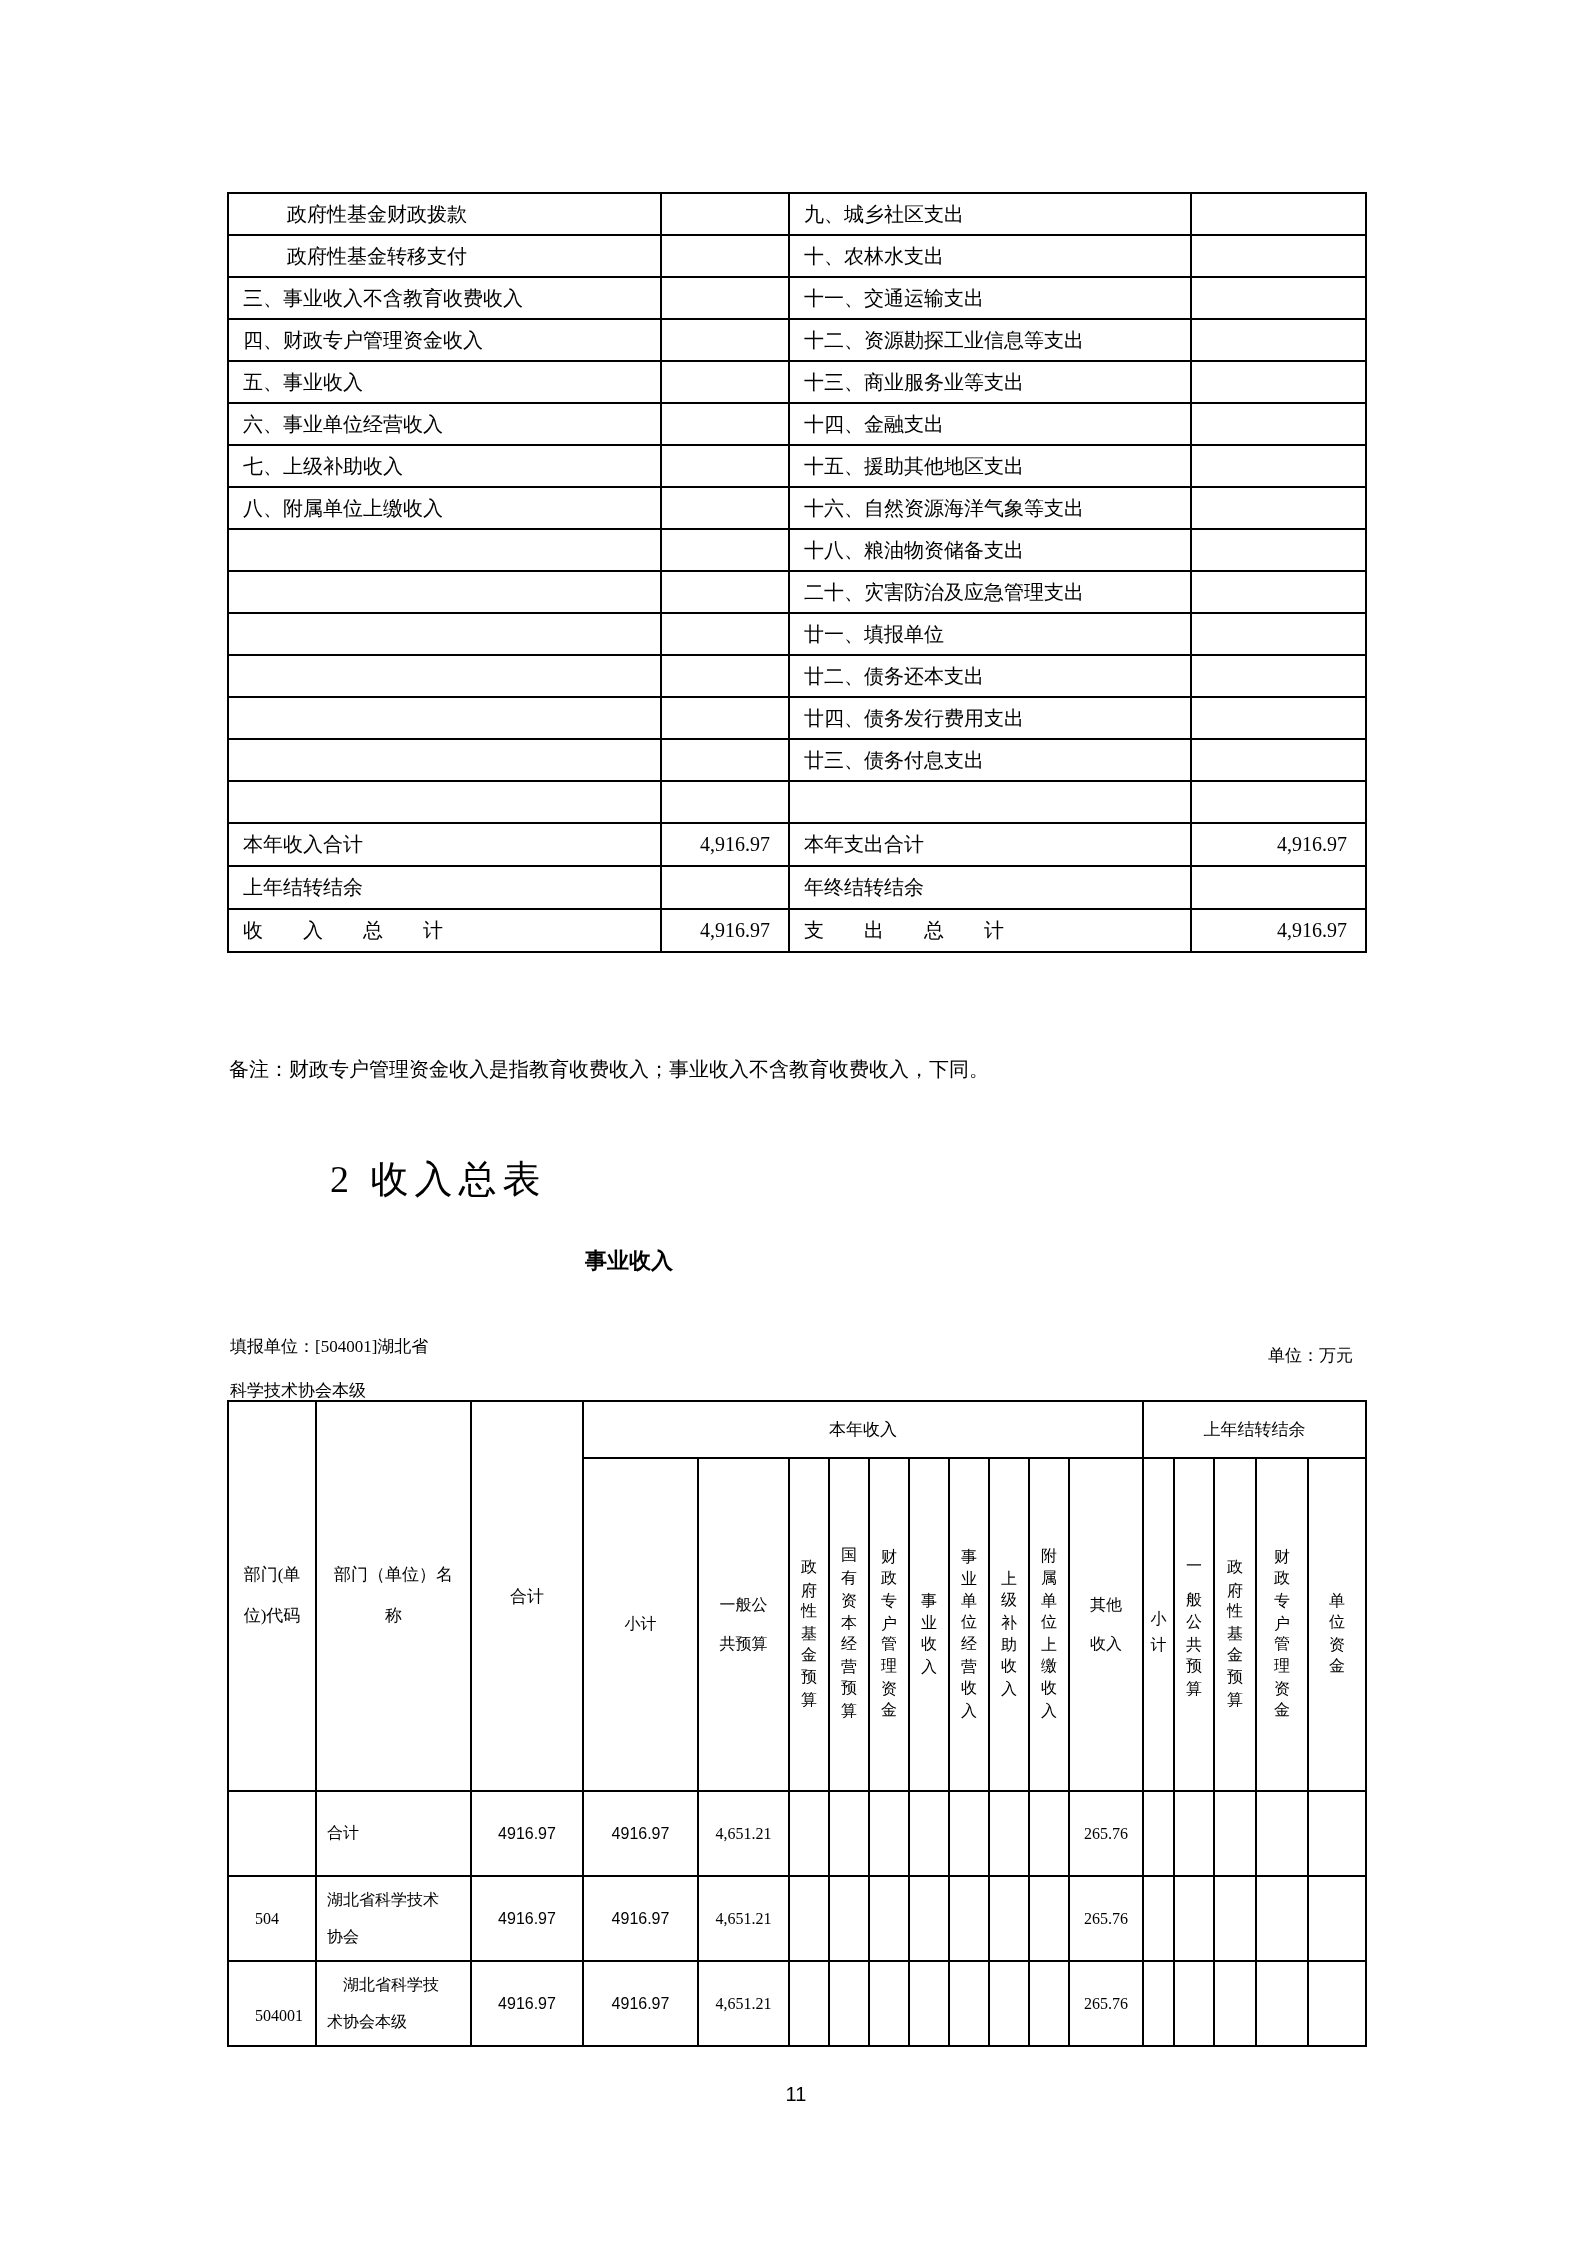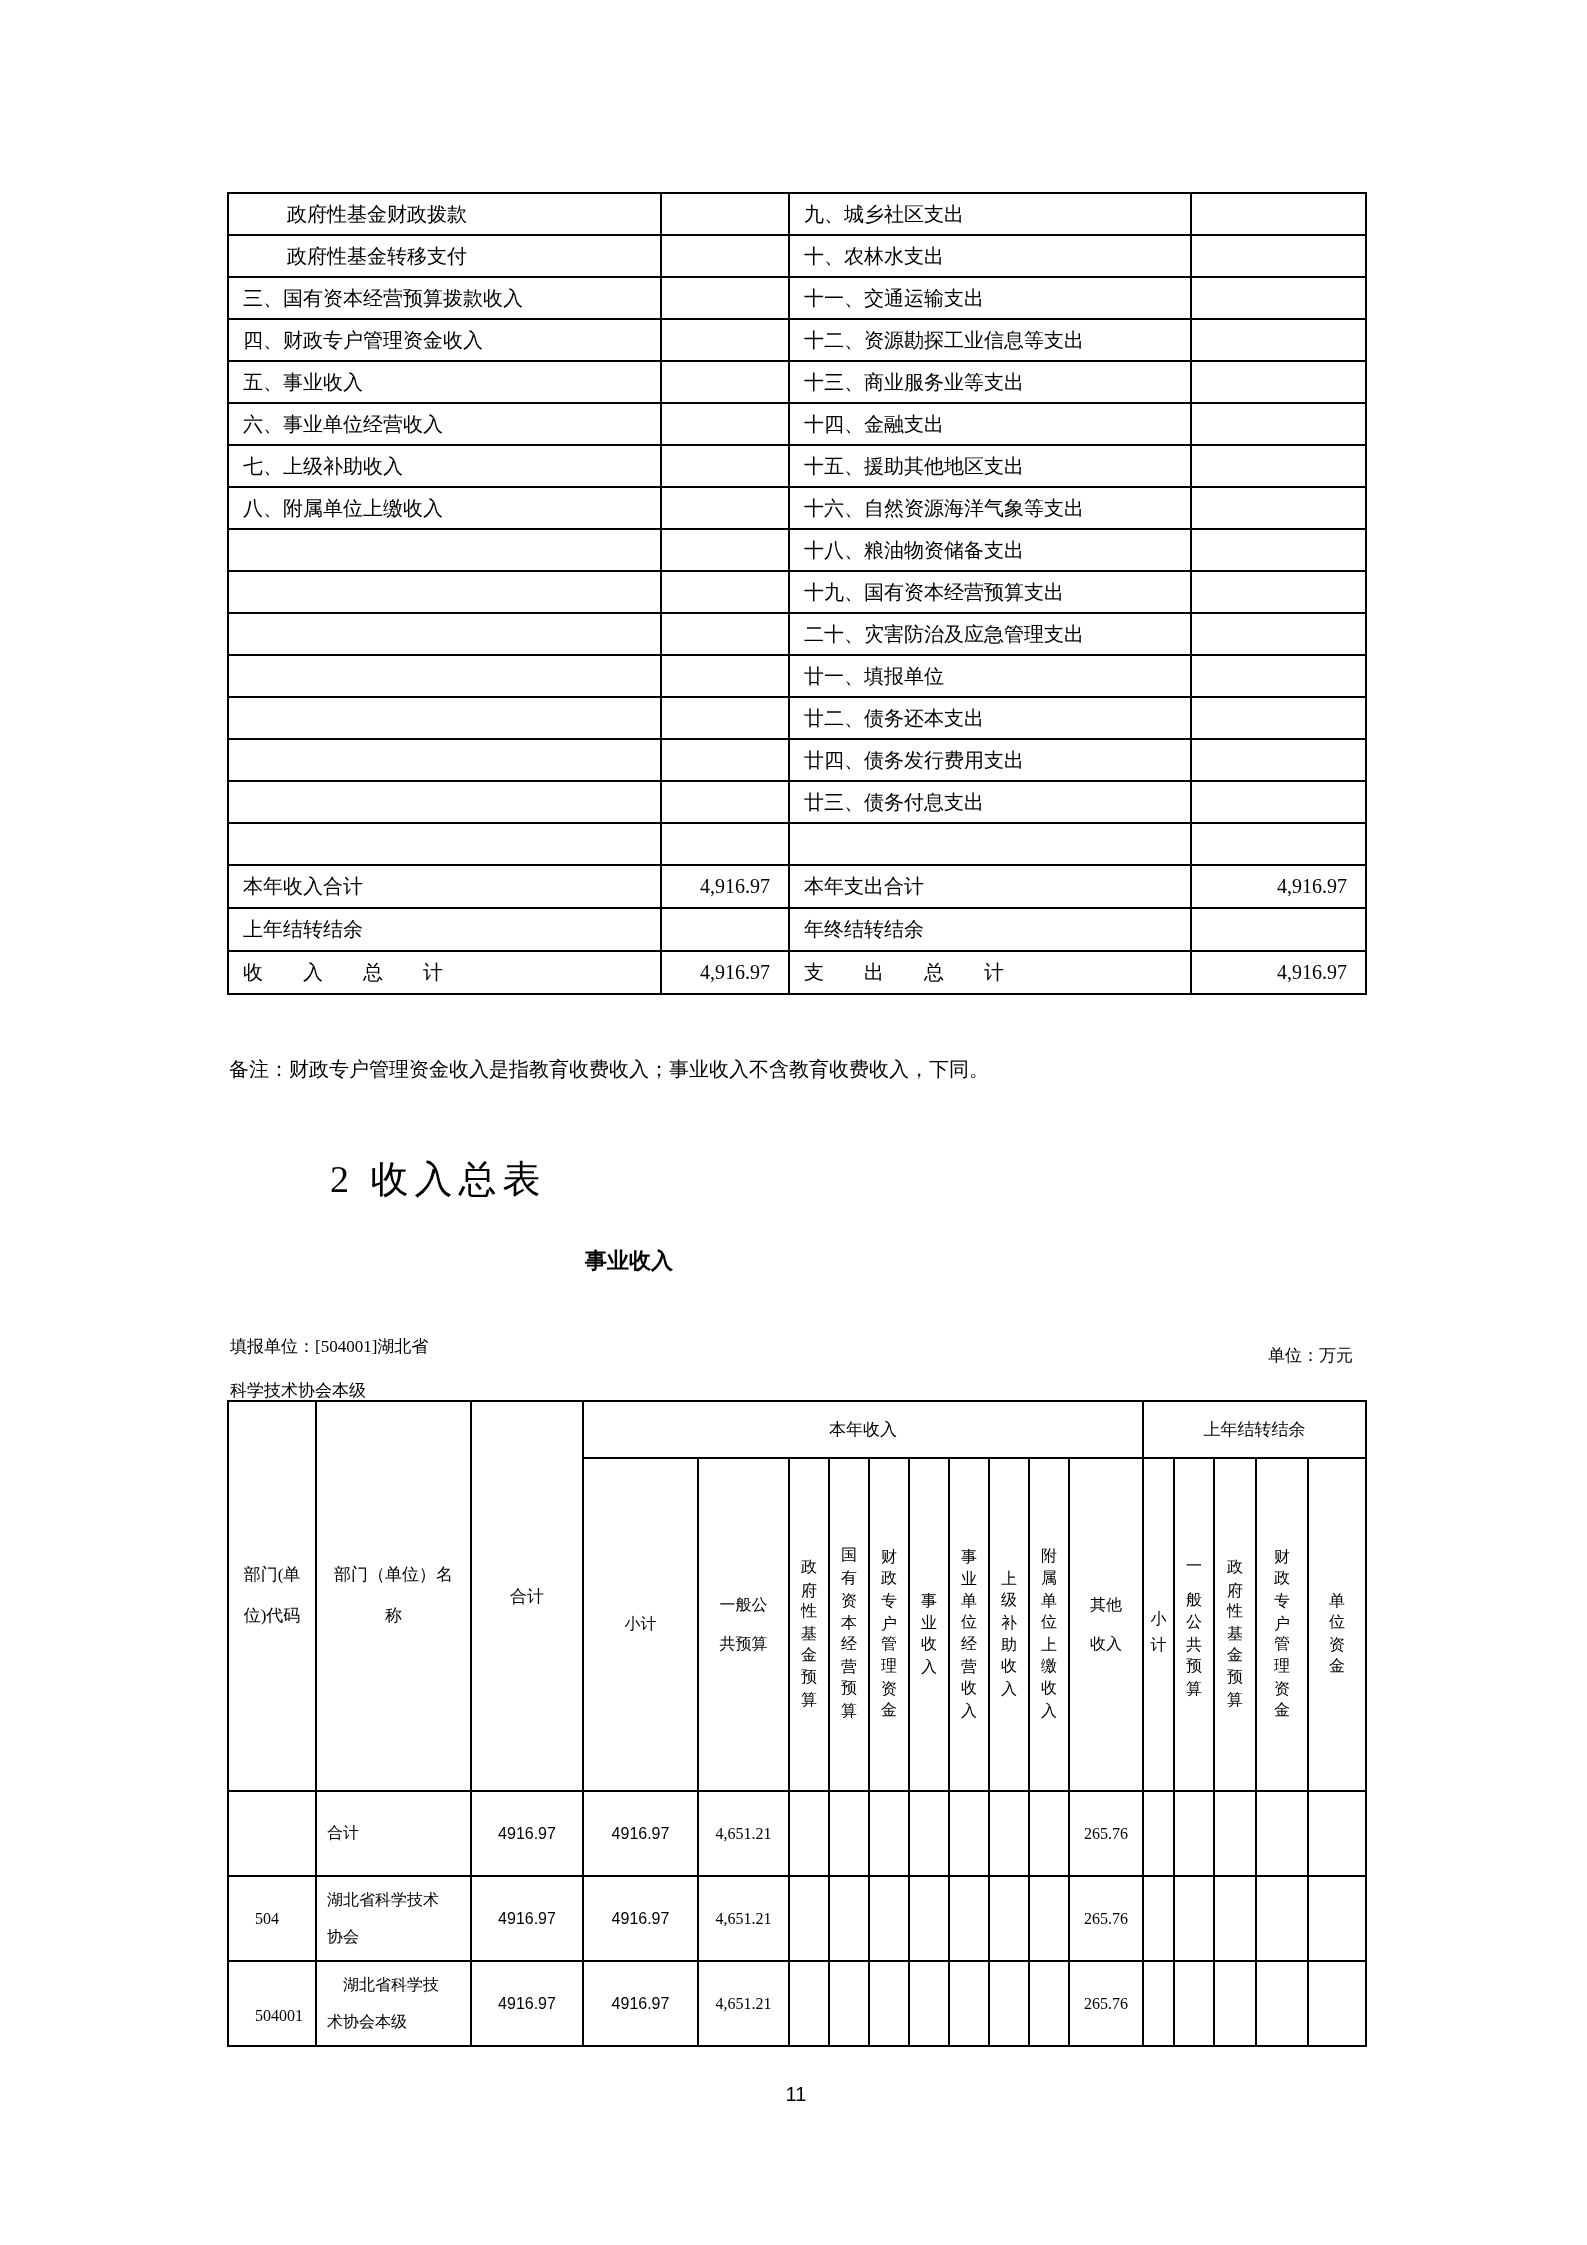--- a/index.html
+++ b/index.html
@@ -61,21 +61,21 @@
         <td>九、城乡社区支出</td>
         <td class="val"></td>
       </tr>
       <tr>
         <td class="ind">政府性基金转移支付</td>
         <td class="val"></td>
         <td>十、农林水支出</td>
         <td class="val"></td>
       </tr>
       <tr>
-        <td>三、国有资本经营预算拨款收入</td>
+        <td>三、事业收入不含教育收费收入</td>
         <td class="val"></td>
         <td>十一、交通运输支出</td>
         <td class="val"></td>
       </tr>
       <tr>
         <td>四、财政专户管理资金收入</td>
         <td class="val"></td>
         <td>十二、资源勘探工业信息等支出</td>
         <td class="val"></td>
       </tr>
@@ -100,26 +100,20 @@
       <tr>
         <td>八、附属单位上缴收入</td>
         <td class="val"></td>
         <td>十六、自然资源海洋气象等支出</td>
         <td class="val"></td>
       </tr>
       <tr>
         <td></td>
         <td class="val"></td>
         <td>十八、粮油物资储备支出</td>
-        <td class="val"></td>
-      </tr>
-      <tr>
-        <td></td>
-        <td class="val"></td>
-        <td>十九、国有资本经营预算支出</td>
         <td class="val"></td>
       </tr>
       <tr>
         <td></td>
         <td class="val"></td>
         <td>二十、灾害防治及应急管理支出</td>
         <td class="val"></td>
       </tr>
       <tr>
         <td></td>

